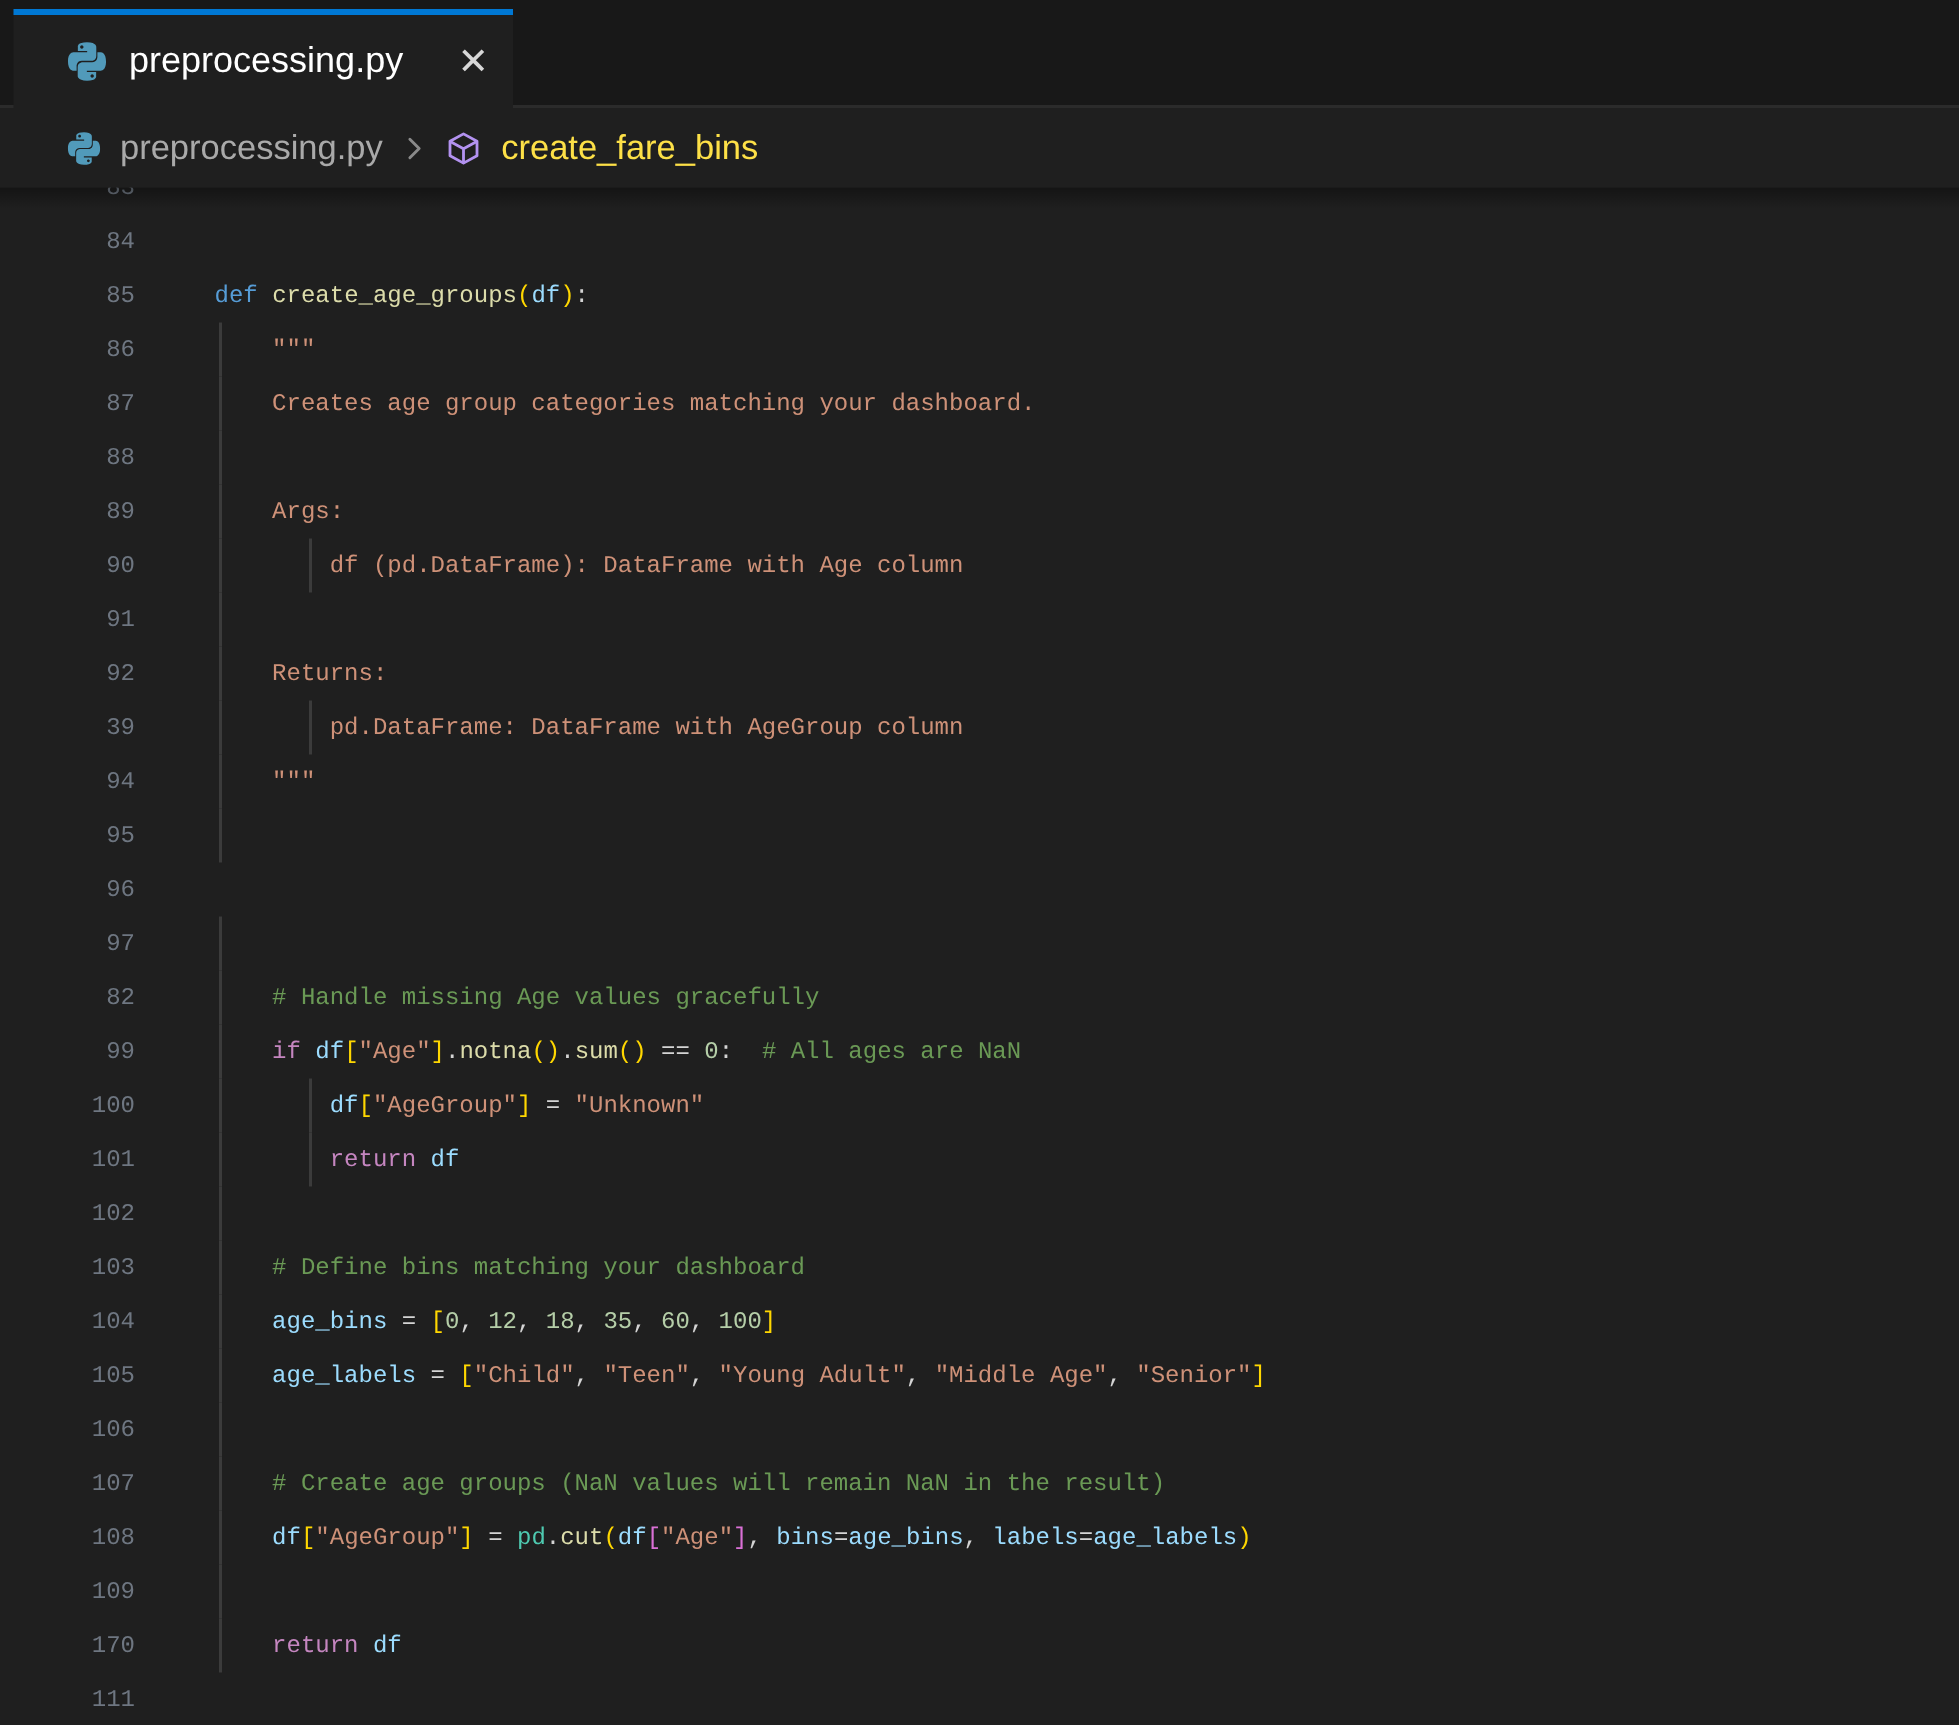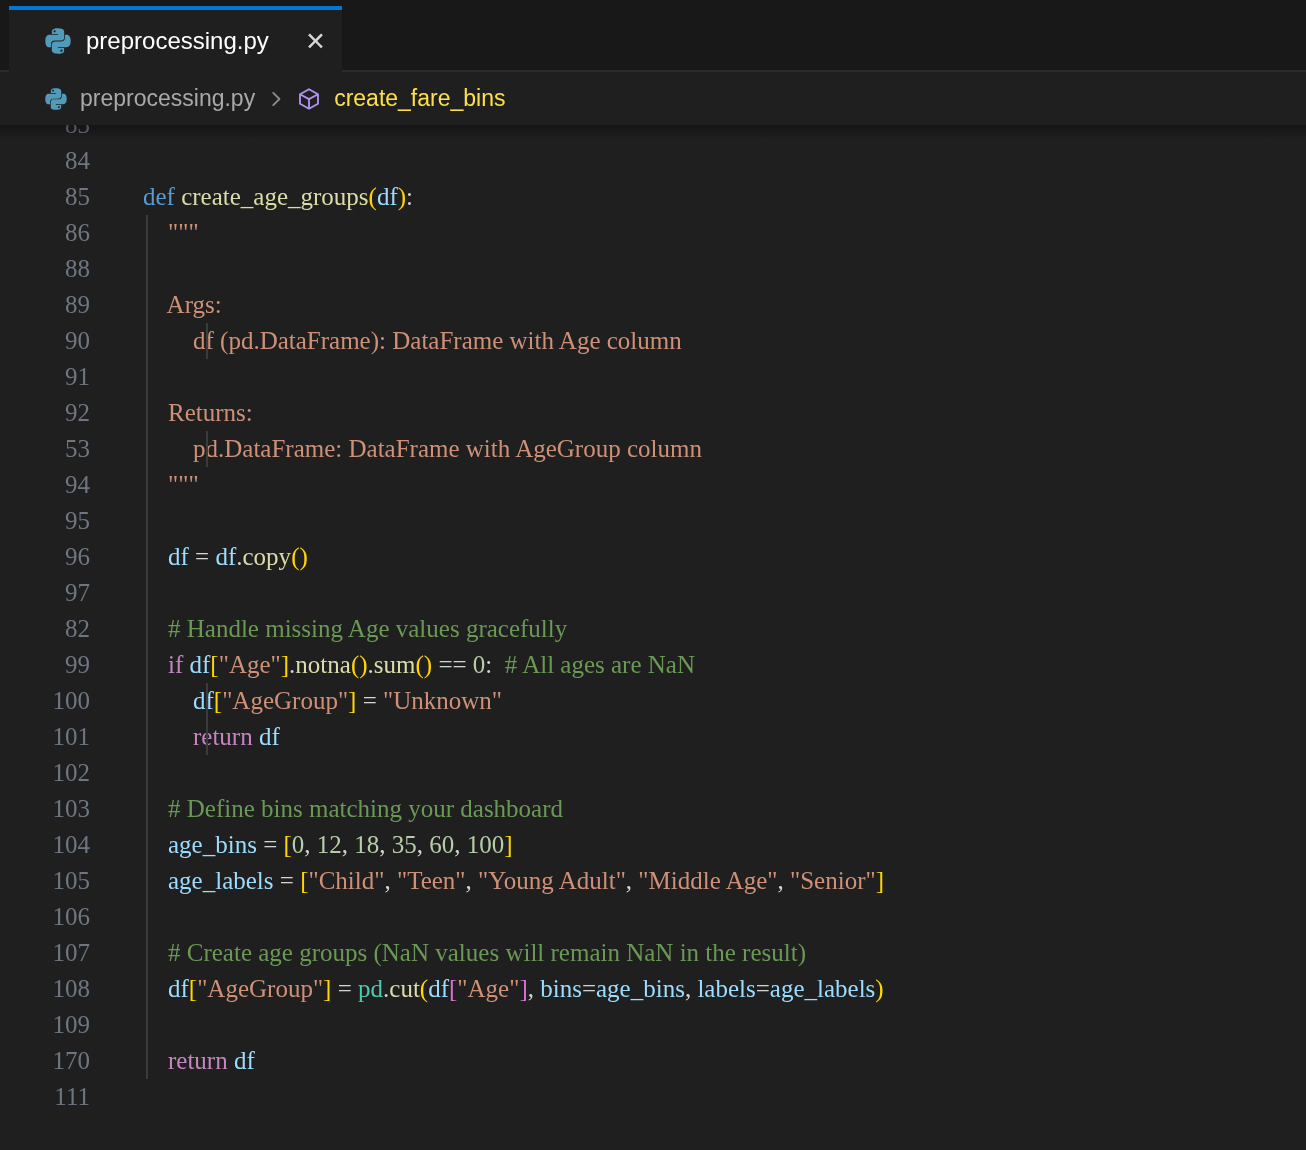--- a/index.html
+++ b/index.html
@@ -26,21 +26,21 @@
                 padding-left:45px; flex:none; position:relative; z-index:2; }
   .crumb { color:#a9a9a9; font-size:23px; margin-left:13px; cursor:pointer; white-space:nowrap; }
   .crumb.sym { color:#fde047; }
   .chev { margin-left:10px; display:inline-flex; }
   .breadcrumb .cube { margin-left:10px; }
 
   
   .editor { flex:1; position:relative; overflow:hidden; background:var(--editorBg,#1F1F1F); }
   .editor::before { content:""; position:absolute; left:0; right:0; top:0; height:14px; z-index:5;
                     background:linear-gradient(to bottom, rgba(0,0,0,0.35), rgba(0,0,0,0)); pointer-events:none; }
-  .lines { margin-top:-18px; font-family:Liberation Serif, serif; font-size:25px; }
+  .lines { margin-top:-18px; font-family:Liberation Mono, monospace; font-size:16px; }
   .line { display:flex; height:36px; line-height:36px; white-space:pre; position:relative; }
   .num  { width:90px; flex:none; text-align:right; color:#6E7681; user-select:none; }
   .content { margin-left:53px; position:relative; flex:1; }
   .guide { position:absolute; top:0; bottom:0; width:2px; background:#3b3b3b; }
 
   .t-kw  { color:var(--kw); }
   .t-ctrl{ color:var(--ctrl); }
   .t-fn  { color:var(--fn);text-align:right; }
   .t-var { color:var(--var); }
   .t-mod { color:var(--mod); }
@@ -90,29 +90,30 @@
     </span>
     <span class="crumb sym">create_fare_bins</span>
   </div>
 
   <div class="editor">
     <div class="lines">
         <div class="line"><div class="num">83</div><div class="content"></div></div>
         <div class="line"><div class="num">84</div><div class="content"></div></div>
         <div class="line"><div class="num">85</div><div class="content"><span class="t-kw">def</span><span class="t-op"> </span><span class="t-fn">create_age_groups</span><span class="t-b1">(</span><span class="t-var">df</span><span class="t-b1">)</span><span class="t-op">:</span></div></div>
         <div class="line"><div class="num">86</div><div class="content"><span class="guide" style="left: 3px;"></span><span class="t-str">    """</span></div></div>
+        <div class="line"><div class="num">87</div><div class="content"><span class="guide" style="left: 3px;"></span><span class="t-str">    Creates age group categories matching your dashboard.</span></div></div>
         <div class="line"><div class="num">88</div><div class="content"><span class="guide" style="left: 3px;"></span></div></div>
         <div class="line"><div class="num">89</div><div class="content"><span class="guide" style="left: 3px;"></span><span class="t-str">    Args:</span></div></div>
         <div class="line"><div class="num">90</div><div class="content"><span class="guide" style="left: 3px;"></span><span class="guide" style="left: 63.2px;"></span><span class="t-str">        df (pd.DataFrame): DataFrame with Age column</span></div></div>
         <div class="line"><div class="num">91</div><div class="content"><span class="guide" style="left: 3px;"></span></div></div>
         <div class="line"><div class="num">92</div><div class="content"><span class="guide" style="left: 3px;"></span><span class="t-str">    Returns:</span></div></div>
-        <div class="line"><div class="num">53</div><div class="content"><span class="guide" style="left: 3px;"></span><span class="guide" style="left: 63.2px;"></span><span class="t-str">        pd.DataFrame: DataFrame with AgeGroup column</span></div></div>
+        <div class="line"><div class="num">39</div><div class="content"><span class="guide" style="left: 3px;"></span><span class="guide" style="left: 63.2px;"></span><span class="t-str">        pd.DataFrame: DataFrame with AgeGroup column</span></div></div>
         <div class="line"><div class="num">94</div><div class="content"><span class="guide" style="left: 3px;"></span><span class="t-str">    """</span></div></div>
         <div class="line"><div class="num">95</div><div class="content"><span class="guide" style="left: 3px;"></span></div></div>
-        <div class="line"><div class="num">96</div><div class="content"><span class="guide" style="left: 3px;"></span><span class="t-var">    df</span><span class="t-op"> = </span><span class="t-var">df</span><span class="t-op">.</span><span class="t-fn">copy</span><span class="t-b1">()</span></div></div>
+        <div class="line"><div class="num">96</div></div>
         <div class="line"><div class="num">97</div><div class="content"><span class="guide" style="left: 3px;"></span></div></div>
         <div class="line"><div class="num">82</div><div class="content"><span class="guide" style="left: 3px;"></span><span class="t-com">    # Handle missing Age values gracefully</span></div></div>
         <div class="line"><div class="num">99</div><div class="content"><span class="guide" style="left: 3px;"></span><span class="t-ctrl">    if</span><span class="t-op"> </span><span class="t-var">df</span><span class="t-b1">[</span><span class="t-str">"Age"</span><span class="t-b1">]</span><span class="t-op">.</span><span class="t-fn">notna</span><span class="t-b1">()</span><span class="t-op">.</span><span class="t-fn">sum</span><span class="t-b1">()</span><span class="t-op"> == </span><span class="t-num">0</span><span class="t-op">:</span><span class="t-com">  # All ages are NaN</span></div></div>
         <div class="line"><div class="num">100</div><div class="content"><span class="guide" style="left: 3px;"></span><span class="guide" style="left: 63.2px;"></span><span class="t-var">        df</span><span class="t-b1">[</span><span class="t-str">"AgeGroup"</span><span class="t-b1">]</span><span class="t-op"> = </span><span class="t-str">"Unknown"</span></div></div>
         <div class="line"><div class="num">101</div><div class="content"><span class="guide" style="left: 3px;"></span><span class="guide" style="left: 63.2px;"></span><span class="t-ctrl">        return</span><span class="t-op"> </span><span class="t-var">df</span></div></div>
         <div class="line"><div class="num">102</div><div class="content"><span class="guide" style="left: 3px;"></span></div></div>
         <div class="line"><div class="num">103</div><div class="content"><span class="guide" style="left: 3px;"></span><span class="t-com">    # Define bins matching your dashboard</span></div></div>
         <div class="line"><div class="num">104</div><div class="content"><span class="guide" style="left: 3px;"></span><span class="t-var">    age_bins</span><span class="t-op"> = </span><span class="t-b1">[</span><span class="t-num">0</span><span class="t-op">, </span><span class="t-num">12</span><span class="t-op">, </span><span class="t-num">18</span><span class="t-op">, </span><span class="t-num">35</span><span class="t-op">, </span><span class="t-num">60</span><span class="t-op">, </span><span class="t-num">100</span><span class="t-b1">]</span></div></div>
         <div class="line"><div class="num">105</div><div class="content"><span class="guide" style="left: 3px;"></span><span class="t-var">    age_labels</span><span class="t-op"> = </span><span class="t-b1">[</span><span class="t-str">"Child"</span><span class="t-op">, </span><span class="t-str">"Teen"</span><span class="t-op">, </span><span class="t-str">"Young Adult"</span><span class="t-op">, </span><span class="t-str">"Middle Age"</span><span class="t-op">, </span><span class="t-str">"Senior"</span><span class="t-b1">]</span></div></div>
         <div class="line"><div class="num">106</div><div class="content"><span class="guide" style="left: 3px;"></span></div></div>

